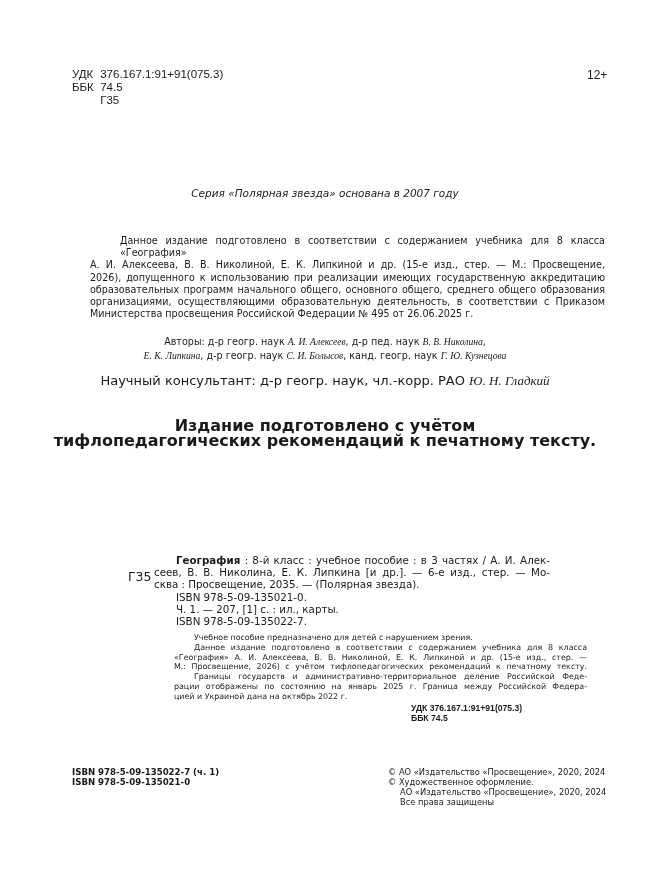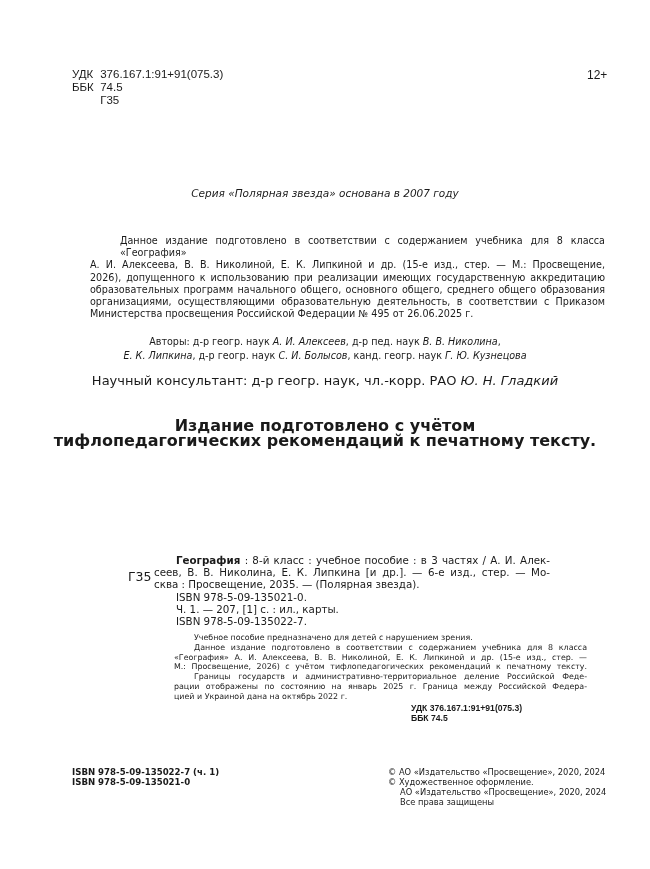--- a/index.html
+++ b/index.html
@@ -14,21 +14,21 @@
     #age { left: 587px; top: 68px; font-size: 12px; }
 
     #series { left: 0; width: 650px; top: 187px; text-align: center; font-style: italic; font-size: 10.5px;
               font-family: "DejaVu Sans", sans-serif; }
 
     #intro { left: 90px; top: 235px; width: 515px; font-size: 9.6px; line-height: 12.2px; text-align: justify; }
     #intro .j { text-align-last: justify; display: block; }
 
     #authors { left: 0; width: 650px; top: 335px; text-align: center; font-size: 9.6px; line-height: 14px; }
     #consultant { left: 0; width: 650px; top: 373px; text-align: center; font-size: 13px; }
-    .it { font-style: italic; }
+    .it { font-style: italic; font-family: Liberation Serif, serif; }
 
     #tiflo { left: 0; width: 650px; top: 418px; text-align: center; font-weight: bold; font-size: 16px; line-height: 15px; }
 
     #g35 { left: 128px; top: 569px; font-size: 12.5px; }
     #biblio { left: 176px; top: 554px; width: 374px; font-size: 10.3px; line-height: 12.2px; }
     #biblio .j { text-align: justify; text-align-last: justify; display: block; }
 
     #notes { left: 174px; top: 633px; width: 413px; font-size: 7.9px; line-height: 9.8px; }
     #notes .j { text-align: justify; text-align-last: justify; display: block; }
     #notes .ind { padding-left: 20px; }

